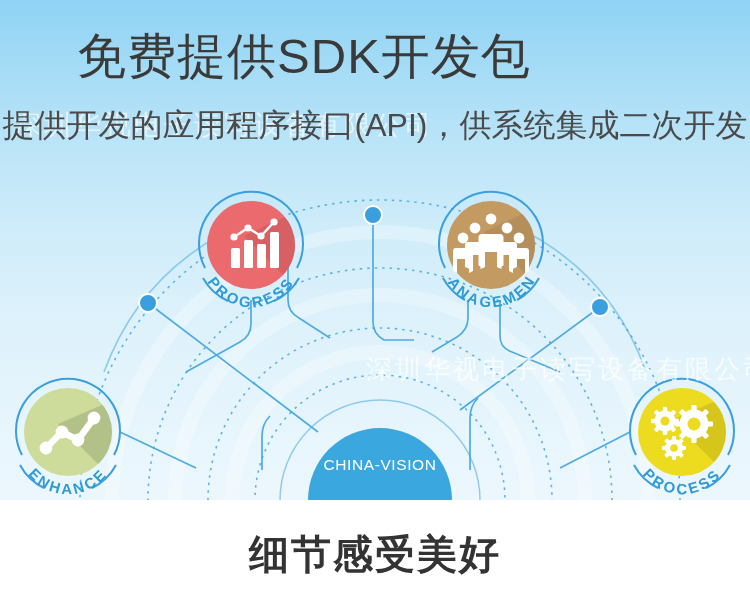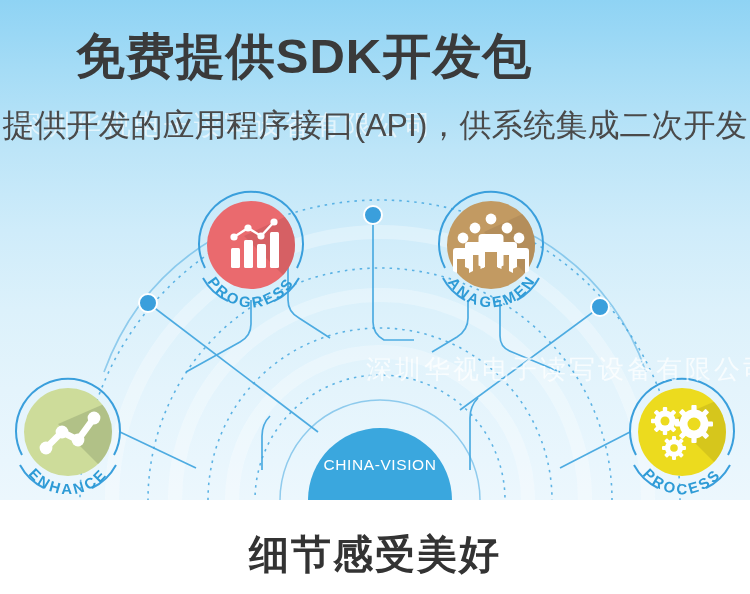--- a/index.html
+++ b/index.html
@@ -37,21 +37,21 @@
   }
   
   .headline {
     position: absolute;
     left: 0;
     top: 29px;
     width: 608px;
     text-align: center;
     font-size: 49px;
     line-height: 1.12;
-    font-weight: bold;
+    font-weight: normal;
     color: #3a3a3a;
     letter-spacing: 1px;
     white-space: nowrap;
   }
   .subhead {
     position: absolute;
     left: 0;
     top: 106px;
     width: 750px;
     text-align: center;

